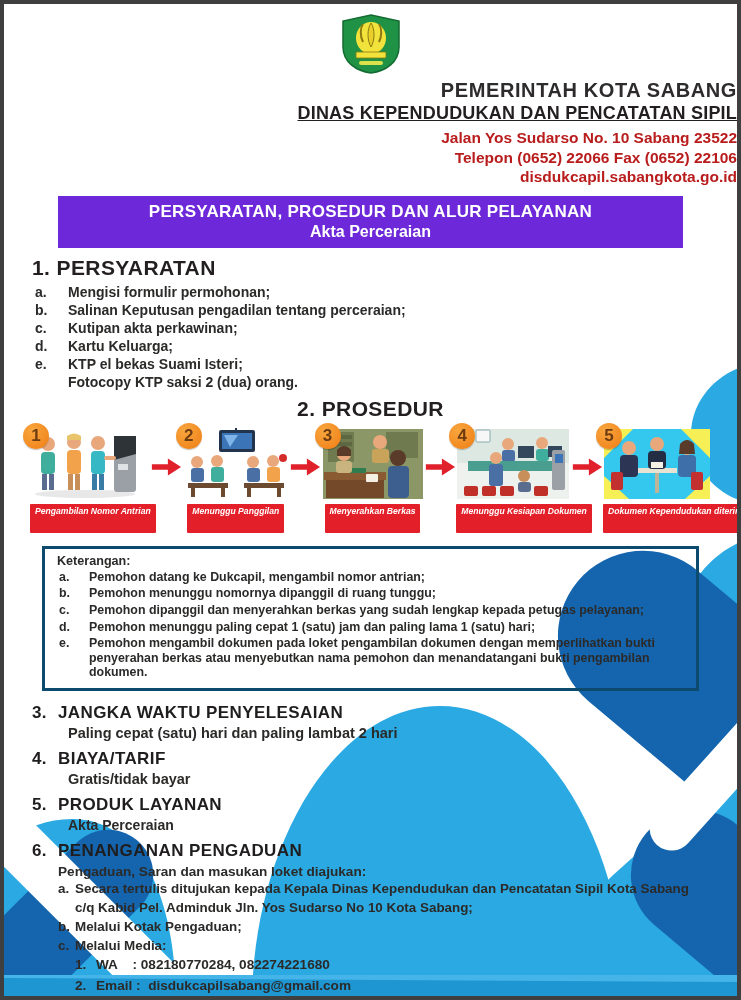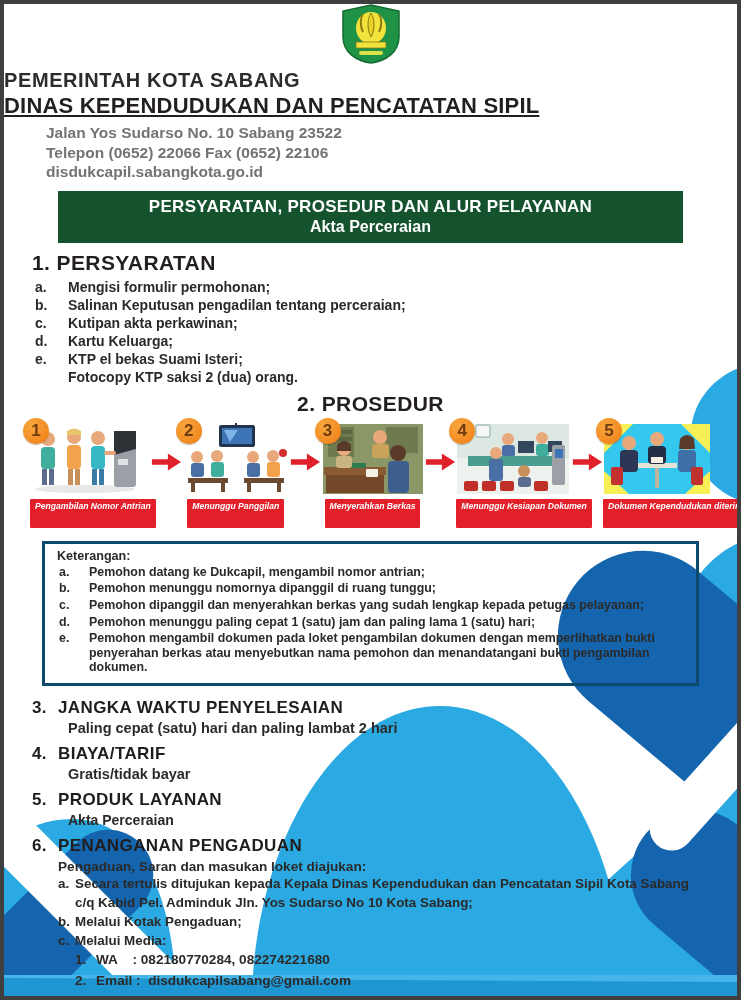--- a/index.html
+++ b/index.html
@@ -5,28 +5,28 @@
   html,body { margin:0; padding:0; background:#ffffff; }
   .page {
     position:relative; width:741px; height:1000px; box-sizing:border-box;
     border:4px solid #3f3f3f; background:#ffffff; overflow:hidden;
     font-family:"Liberation Sans", sans-serif; color:#2b2a29;
   }
   .bg { position:absolute; left:0; top:0; z-index:0; }
   .content { position:relative; z-index:1; }
 
   
-  .header { text-align:left; }
+  .header { text-align:right; padding-top:10px; }
   .logo { display:block; margin:0 auto; }
   .org  { font-size:20px; font-weight:bold; letter-spacing:0.6px; margin-top:5px; color:#2e2b2c; }
-  .dept { font-size:22px; font-weight:bold; letter-spacing:0.2px; text-decoration:underline; margin-top:1px; color:#231f20; }
-  .addr { font-size:15.5px; font-weight:bold; line-height:1.26; margin-top:4px; color:#737373;margin-left:42px; }
-
-  
-  .banner { margin:9px 54px 0; background:#14532d; color:#fff; text-align:center; padding:6px 0 7px; }
+  .dept { font-size:18px; font-weight:bold; letter-spacing:0.2px; text-decoration:underline; margin-top:1px; color:#231f20; }
+  .addr { font-size:15.5px; font-weight:bold; line-height:1.26; margin-top:4px; color:#b91c1c;margin-left:42px; }
+
+  
+  .banner { margin:9px 54px 0; background:#6d28d9; color:#fff; text-align:center; padding:6px 0 7px; }
   .banner .l1 { font-size:17px; font-weight:bold; letter-spacing:0.3px; }
   .banner .l2 { font-size:16px; font-weight:bold; margin-top:1px; }
 
   
   .sec { margin:8px 28px 0; }
   .sec-title { font-size:21px; font-weight:bold; letter-spacing:0.4px; color:#231f20; }
   .li { display:flex; font-size:14px; font-weight:bold; line-height:1.3; }
   .li .lbl { flex:none; width:33px; padding-left:3px; }
   .li .txt { flex:1; }
 

